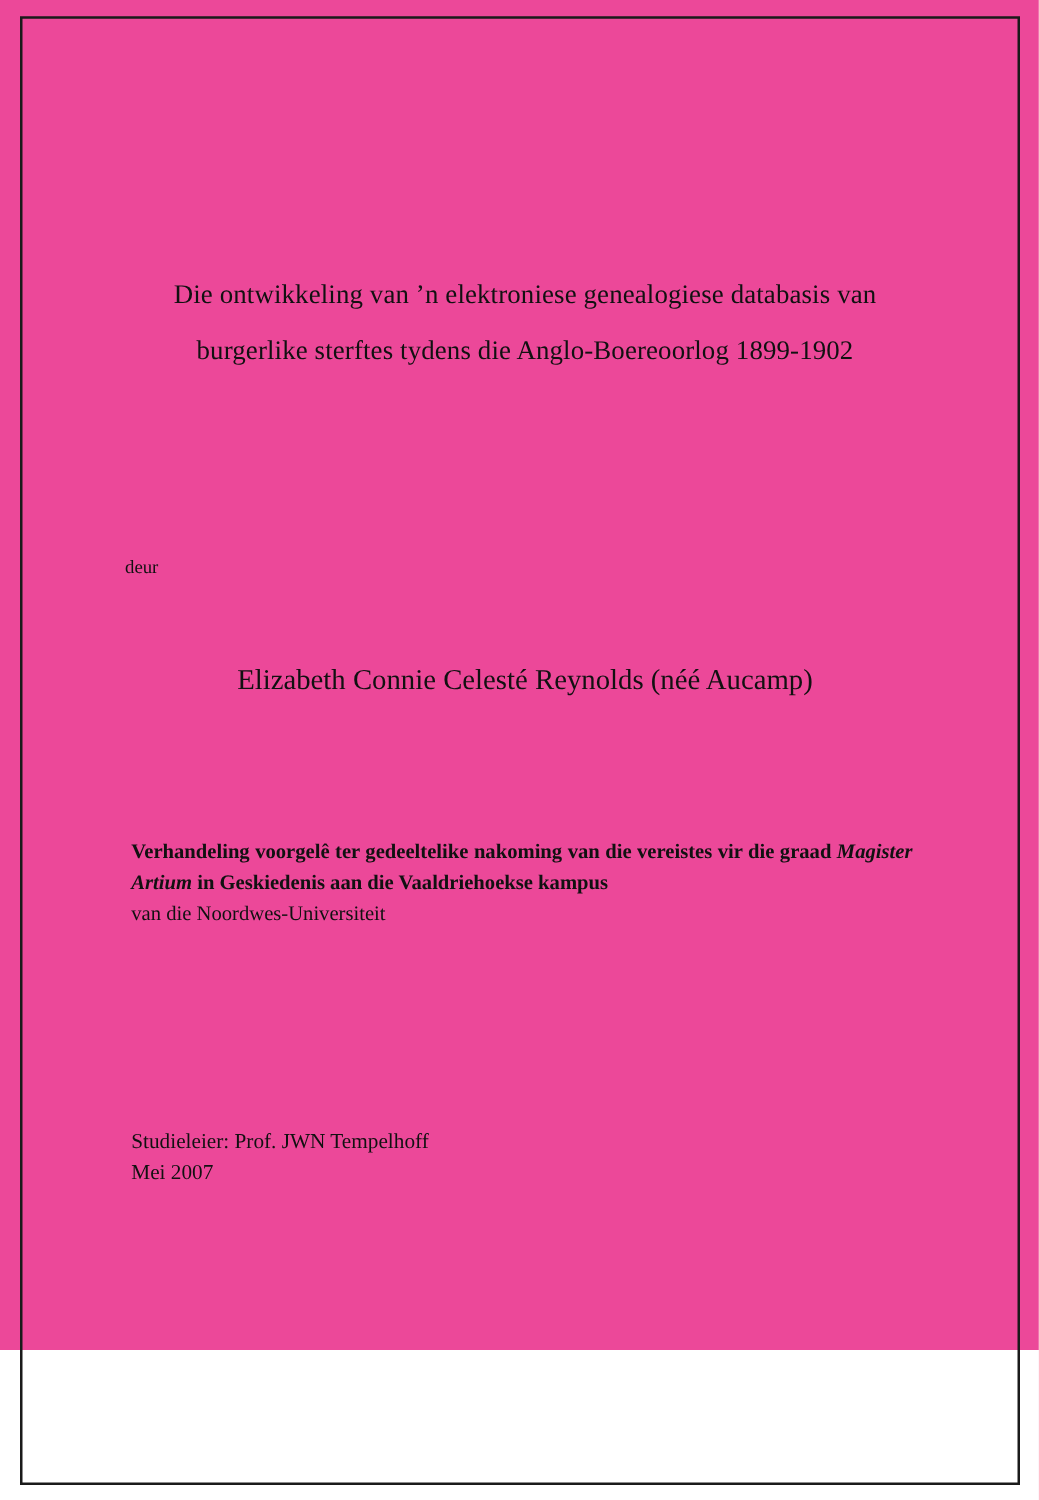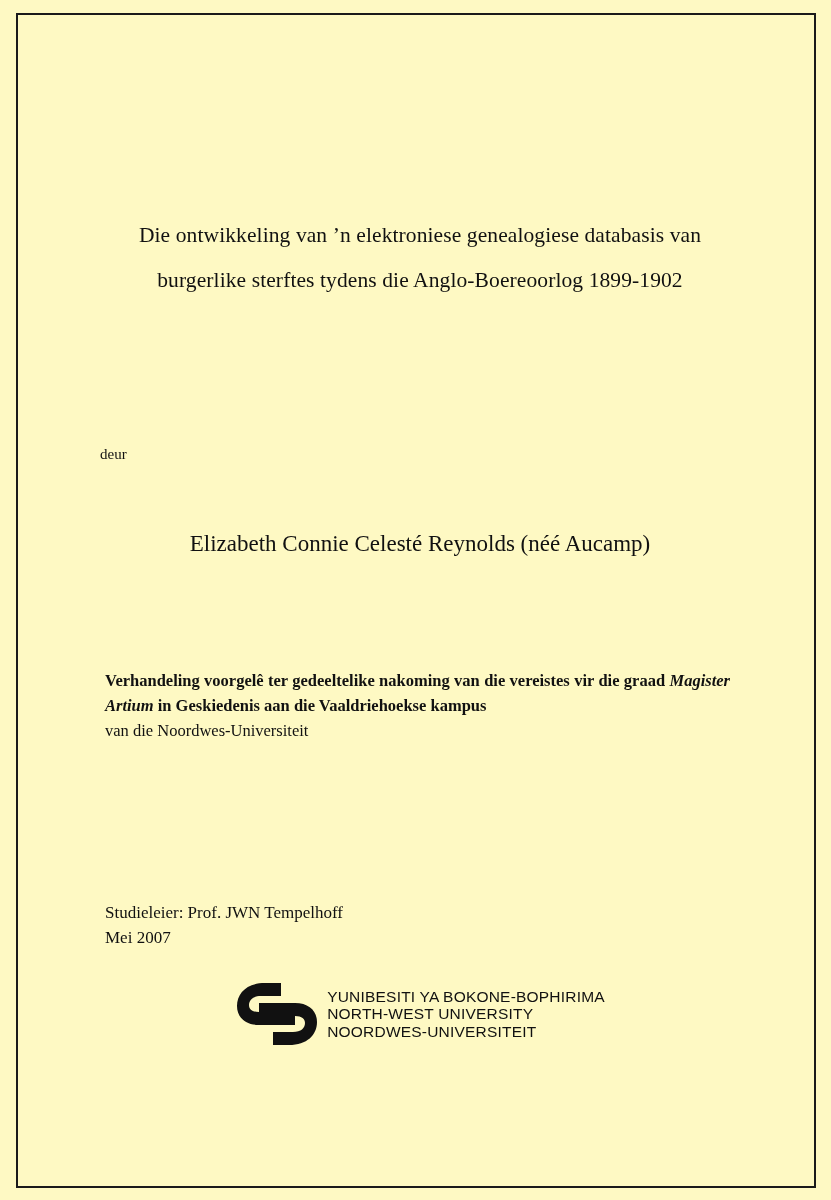--- a/index.html
+++ b/index.html
@@ -10,22 +10,22 @@
   body {
     width: 831px;
     height: 1200px;
     font-family: "Liberation Serif", serif;
     color: #111;
     overflow: hidden;
   }
   .page {
     position: relative;
     width: 831px;
-    height: 1200px;
-    background: #fef9c3;
+    height: 1080px;
+    background: #ec4899;
     box-sizing: border-box;
   }
   .page-border {
     position: absolute;
     left: 16px;
     top: 13px;
     width: 800px;
     height: 1175px;
     border: 2px solid #1a1a1a;
     box-sizing: border-box;
@@ -143,27 +143,15 @@
     <div class="submission">
       <p class="just"><span>Verhandeling voorgelê ter gedeeltelike nakoming van die vereistes vir die graad </span><span class="italic">Magister Artium</span><span> in Geskiedenis aan die Vaaldriehoekse kampus</span></p>
       <p>van die Noordwes-Universiteit</p>
     </div>
 
     <div class="supervisor">
       <p>Studieleier: Prof. JWN Tempelhoff</p>
       <p>Mei 2007</p>
     </div>
 
-    <div class="logo-block">
-      <svg class="logo-mark" viewBox="0 0 84 66">
-        <path d="M30 2 C12 2 2 12 2 25 C2 36 10 44 24 44 L24 31 C17 31 14 28 14 24 C14 19 18 15 26 15 L46 15 L46 2 Z" fill="#111"></path>
-        <path d="M54 64 C72 64 82 54 82 41 C82 30 74 22 60 22 L60 35 C67 35 70 38 70 42 C70 47 66 51 58 51 L38 51 L38 64 Z" fill="#111"></path>
-        <rect x="24" y="22" width="36" height="22" fill="#111"></rect>
-      </svg>
-      <div class="logo-text">
-        <div>YUNIBESITI YA BOKONE-BOPHIRIMA</div>
-        <div>NORTH-WEST UNIVERSITY</div>
-        <div>NOORDWES-UNIVERSITEIT</div>
-      </div>
-    </div>
 
   </div>
 </div>
 
 </body></html>

